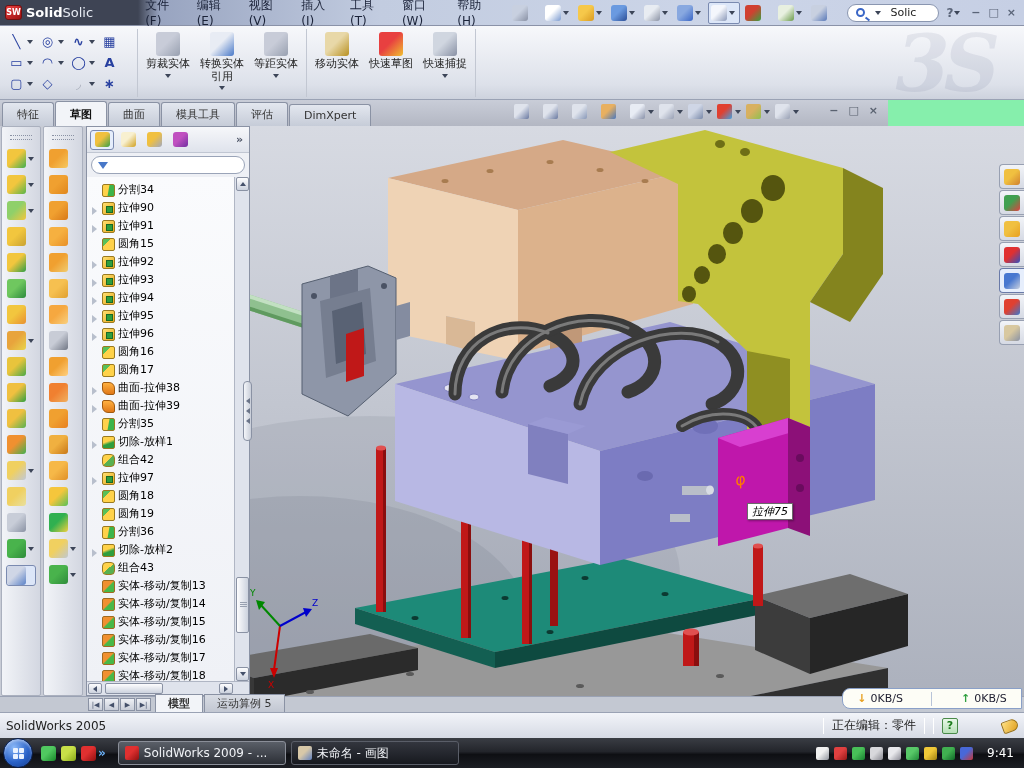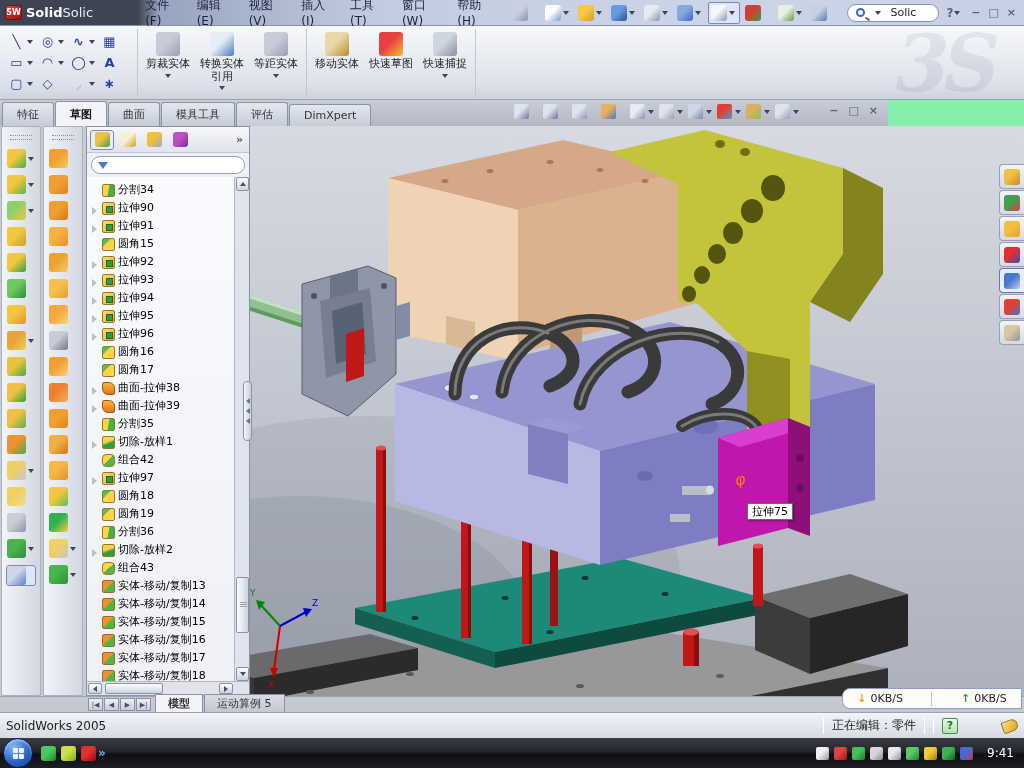--- a/index.html
+++ b/index.html
@@ -117,21 +117,21 @@
   .harrow.right::before{content:"";border-top:3px solid transparent;border-bottom:3px solid transparent;border-left:4px solid #44506a;}
   .hthumb{position:absolute;left:18px;top:1px;width:58px;height:11px;background:linear-gradient(#fdfdfe,#ccd2de);border:1px solid #8a92a4;border-radius:2px;}
   .splitter{position:absolute;left:243px;top:255px;width:9px;height:60px;background:linear-gradient(90deg,#f4f6fa,#c8cdd8);
     border:1px solid #8a92a4;border-radius:4px;z-index:5;display:flex;flex-direction:column;align-items:center;justify-content:center;gap:4px;}
   .splitter i{width:0;height:0;border-top:3px solid transparent;border-bottom:3px solid transparent;border-right:4px solid #6a7488;}
 
   
   .viewport{flex:1;position:relative;overflow:hidden;}
   .viewport svg{position:absolute;left:0;top:0;}
   .vtooltip{position:absolute;left:497px;top:377px;background:#fff;border:1px solid #6a6a6a;padding:0px 4px;font-size:11px;color:#000;
-    box-shadow:1px 1px 2px rgba(0,0,0,.35);}
+    box-shadow:1px 1px 2px rgba(0,0,0,.35);font-style:italic;}
   .taskpane{position:absolute;right:0;top:38px;display:flex;flex-direction:column;gap:1px;z-index:4;}
   .tpbtn{width:25px;height:25px;background:linear-gradient(#f2f4f8,#d6dae4);border:1px solid #98a0b2;border-right:none;
     border-radius:4px 0 0 4px;display:flex;align-items:center;justify-content:center;}
   .tpbtn.on{background:#e6eefc;border-color:#6a7aa8;}
   .tpbtn .gic{width:16px;height:16px;}
 
   
   .netmon{position:absolute;right:2px;top:688px;width:180px;height:21px;background:#fdfdf6;border:1px solid #8aa0c8;border-radius:8px 0 0 8px;
     display:flex;align-items:center;justify-content:space-around;z-index:9;font-size:11px;color:#223;}
   .netseg{display:flex;align-items:center;gap:4px;}
@@ -1063,20 +1063,32 @@
 
   <div class="taskbar">
     <div class="startorb"></div>
     <div class="quick">
 
     <span class="gic" style="background: linear-gradient(135deg, rgb(80, 200, 96) 45%, rgb(24, 136, 42));"></span>
         <span class="gic" style="background: linear-gradient(135deg, rgb(200, 224, 72) 45%, rgb(136, 168, 24));"></span>
         <span class="gic" style="background: linear-gradient(135deg, rgb(224, 48, 48) 45%, rgb(144, 16, 16));"></span>
       </div>
     <span class="qchev">»</span>
+    <div class="taskitems">
+
+        <div class="taskitem on">
+          <span class="gic" style="background: linear-gradient(135deg, rgb(224, 48, 48) 45%, rgb(144, 16, 16));"></span>
+          <span>SolidWorks 2009 - ...</span>
+        </div>
+
+        <div class="taskitem">
+          <span class="gic" style="background: linear-gradient(135deg, rgb(216, 200, 168) 45%, rgb(96, 128, 192));"></span>
+          <span>未命名 - 画图</span>
+        </div>
+      </div>
     <div class="tray">
 
     <span class="gic" style="background: linear-gradient(135deg, rgb(240, 240, 240) 45%, rgb(144, 148, 156));"></span>
         <span class="gic" style="background: linear-gradient(135deg, rgb(224, 64, 64) 45%, rgb(152, 24, 24));"></span>
         <span class="gic" style="background: linear-gradient(135deg, rgb(72, 192, 88) 45%, rgb(24, 128, 48));"></span>
         <span class="gic" style="background: linear-gradient(135deg, rgb(216, 216, 220) 45%, rgb(136, 136, 144));"></span>
         <span class="gic" style="background: linear-gradient(135deg, rgb(232, 232, 236) 45%, rgb(138, 138, 148));"></span>
         <span class="gic" style="background: linear-gradient(135deg, rgb(88, 200, 104) 45%, rgb(32, 136, 56));"></span>
         <span class="gic" style="background: linear-gradient(135deg, rgb(240, 200, 56) 45%, rgb(160, 128, 16));"></span>
         <span class="gic" style="background: linear-gradient(135deg, rgb(64, 176, 80) 45%, rgb(16, 104, 40));"></span>

